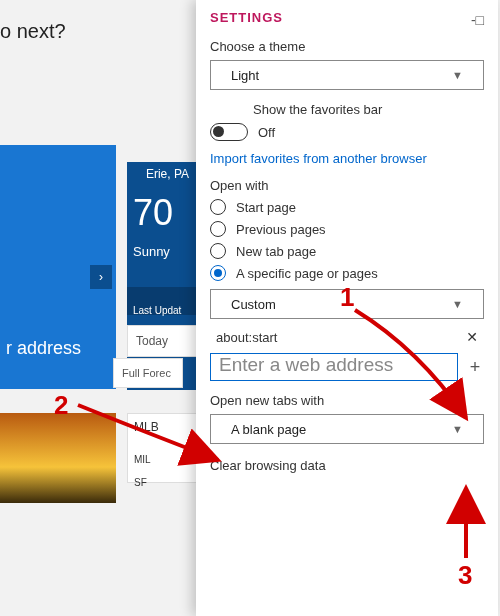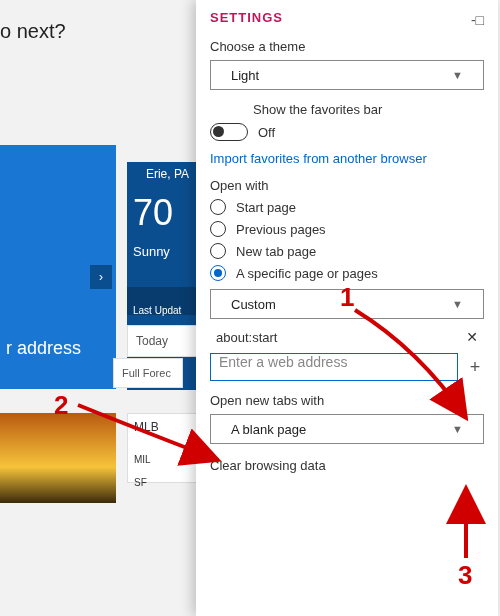--- a/index.html
+++ b/index.html
@@ -48,21 +48,21 @@
   .toggle .sw { width:38px; height:18px; border:1.5px solid #333; border-radius:10px; position:relative;}
   .toggle .sw::after{content:""; width:11px; height:11px; background:#333; border-radius:50%; position:absolute; left:2px; top:2px;}
   .link { color:#0066cc; font-size:13px; margin:8px 0 12px; cursor:pointer;}
   .radio-row{ display:flex; align-items:center; gap:10px; margin:6px 0;text-align:right;}
   .radio{ width:16px; height:16px; border:1.5px solid #333; border-radius:50%; display:inline-block; position:relative;}
   .radio.checked::after{content:""; width:8px; height:8px; background:#0066cc; border-radius:50%; position:absolute; left:2.5px; top:2.5px;}
   .radio.checked{ border-color:#0066cc;}
   .page-row{ display:flex; align-items:center; justify-content:space-between; font-size:13px; margin:10px 6px 2px 6px;}
   .x-icon{ font-size:14px; color:#333; cursor:pointer;}
   .input-row{ display:flex; align-items:center; gap:8px; margin:8px 0 12px;}
-  .text-input{ flex:1; height:28px; border:1.5px solid #0066cc; padding:0 8px; font-size:14px; color:#888;}
+  .text-input{ flex:1; height:28px; border:1.5px solid #0066cc; padding:0 8px; font-size:19px; color:#888;}
   .plus{ font-size:18px; color:#555; cursor:pointer; width:18px; text-align:center;}
   .section-gap{ margin-top:12px;margin-left:43px;}
   .clear-row{ margin-top:14px; font-size:13px;}
   
   .ann-num { position:absolute; font-size:26px; font-weight:bold; color:#d10000; z-index:50;}
   svg.overlay { position:absolute; left:0; top:0; width:500px; height:616px; pointer-events:none; z-index:40;}
 </style>
 </head>
 <body>
 

